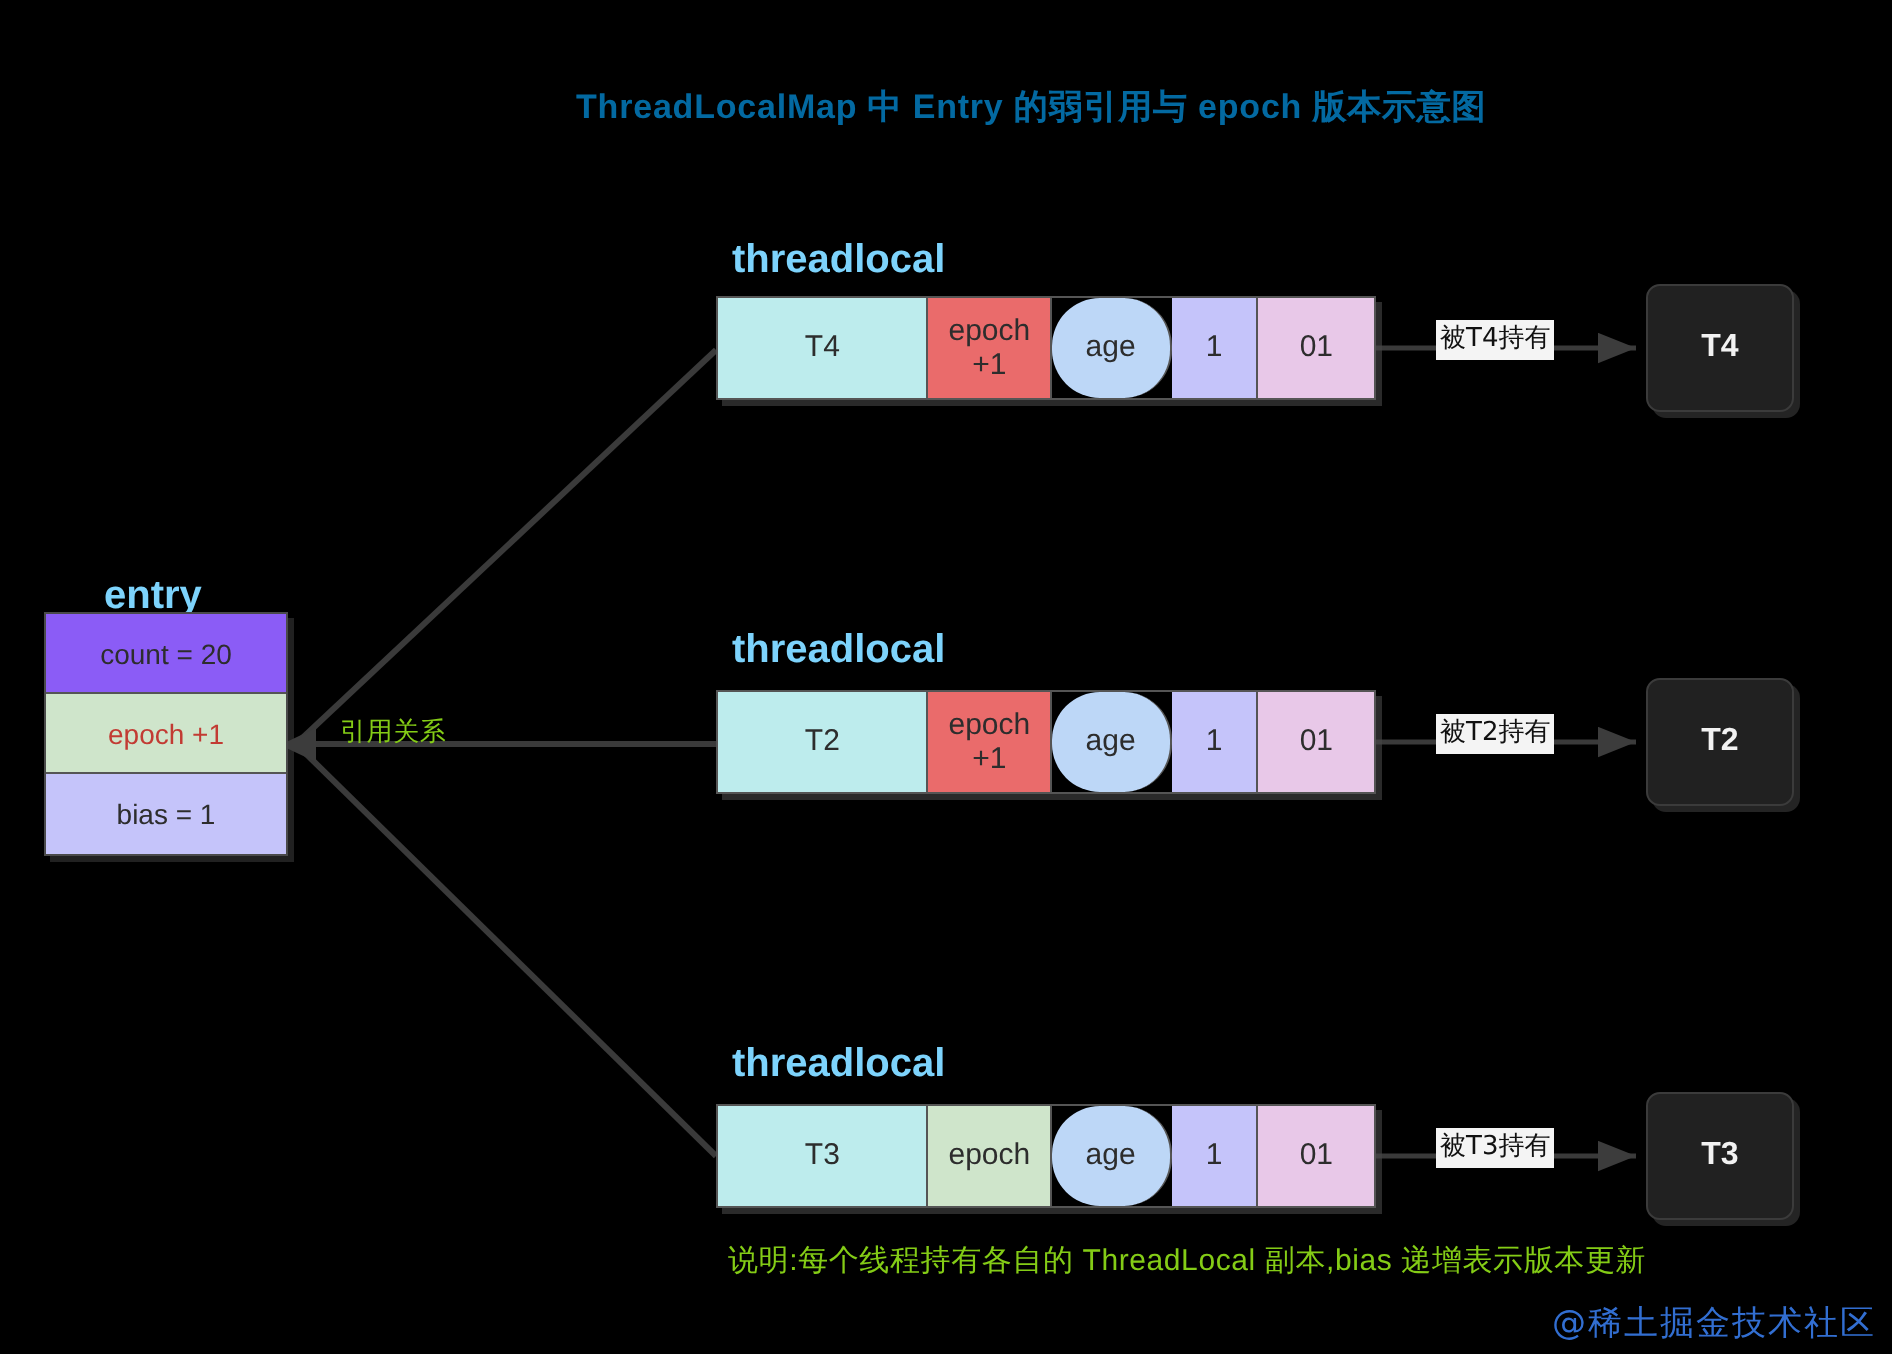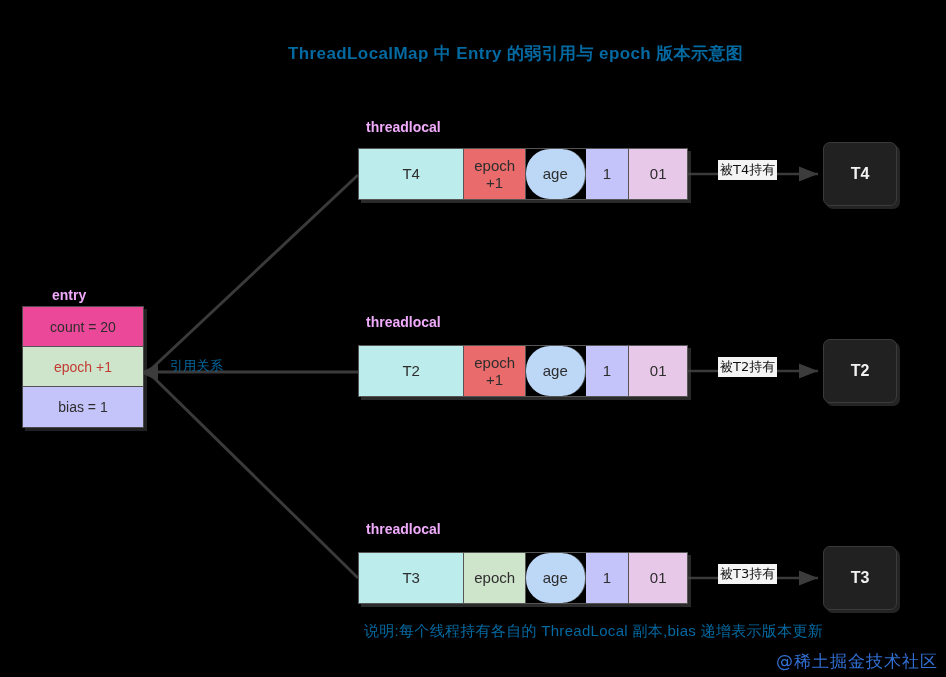--- a/index.html
+++ b/index.html
@@ -28,36 +28,36 @@
     top: 0;
     width: 946px;
     height: 677px;
     pointer-events: none;
   }
   
   .abs { position: absolute; }
 
   
   .dim-text {
-    color: #0369a1;
+    color: #84cc16;
     font-size: 15px;
     letter-spacing: 0.3px;
     white-space: nowrap;
     line-height: 1.3;
   }
   .dim-title {
     color: #0369a1;
     font-size: 17px;
     font-weight: 700;
     white-space: nowrap;
     letter-spacing: 0.4px;
   }
   .dim-label {
-    color: #f0abfc;
-    font-size: 14px;
+    color: #7dd3fc;
+    font-size: 20px;
     font-weight: 700;
     white-space: nowrap;
   }
 
   
   .entry-stack {
     position: absolute;
     left: 22px;
     top: 306px;
     width: 122px;
@@ -69,21 +69,21 @@
   .entry-cell {
     height: 40px;
     line-height: 40px;
     text-align: center;
     font-size: 14px;
     color: #2d2d2d;
     border-bottom: 1px solid #555555;
     box-sizing: border-box;
   }
   .entry-cell:last-child { border-bottom: none; }
-  .entry-cell.c-red    { background: #ec4899; }
+  .entry-cell.c-red    { background: #8b5cf6; }
   .entry-cell.c-green  { background: #cfe5cb; }
   .entry-cell.c-purple { background: #c5c4fa; }
   .entry-cell.red-text { color: #c23b33; }
 
   
   .row-wrap {
     position: absolute;
     display: flex;
     border: 1px solid #555555;
     box-shadow: 3px 3px 0 rgba(70,70,70,0.6);

